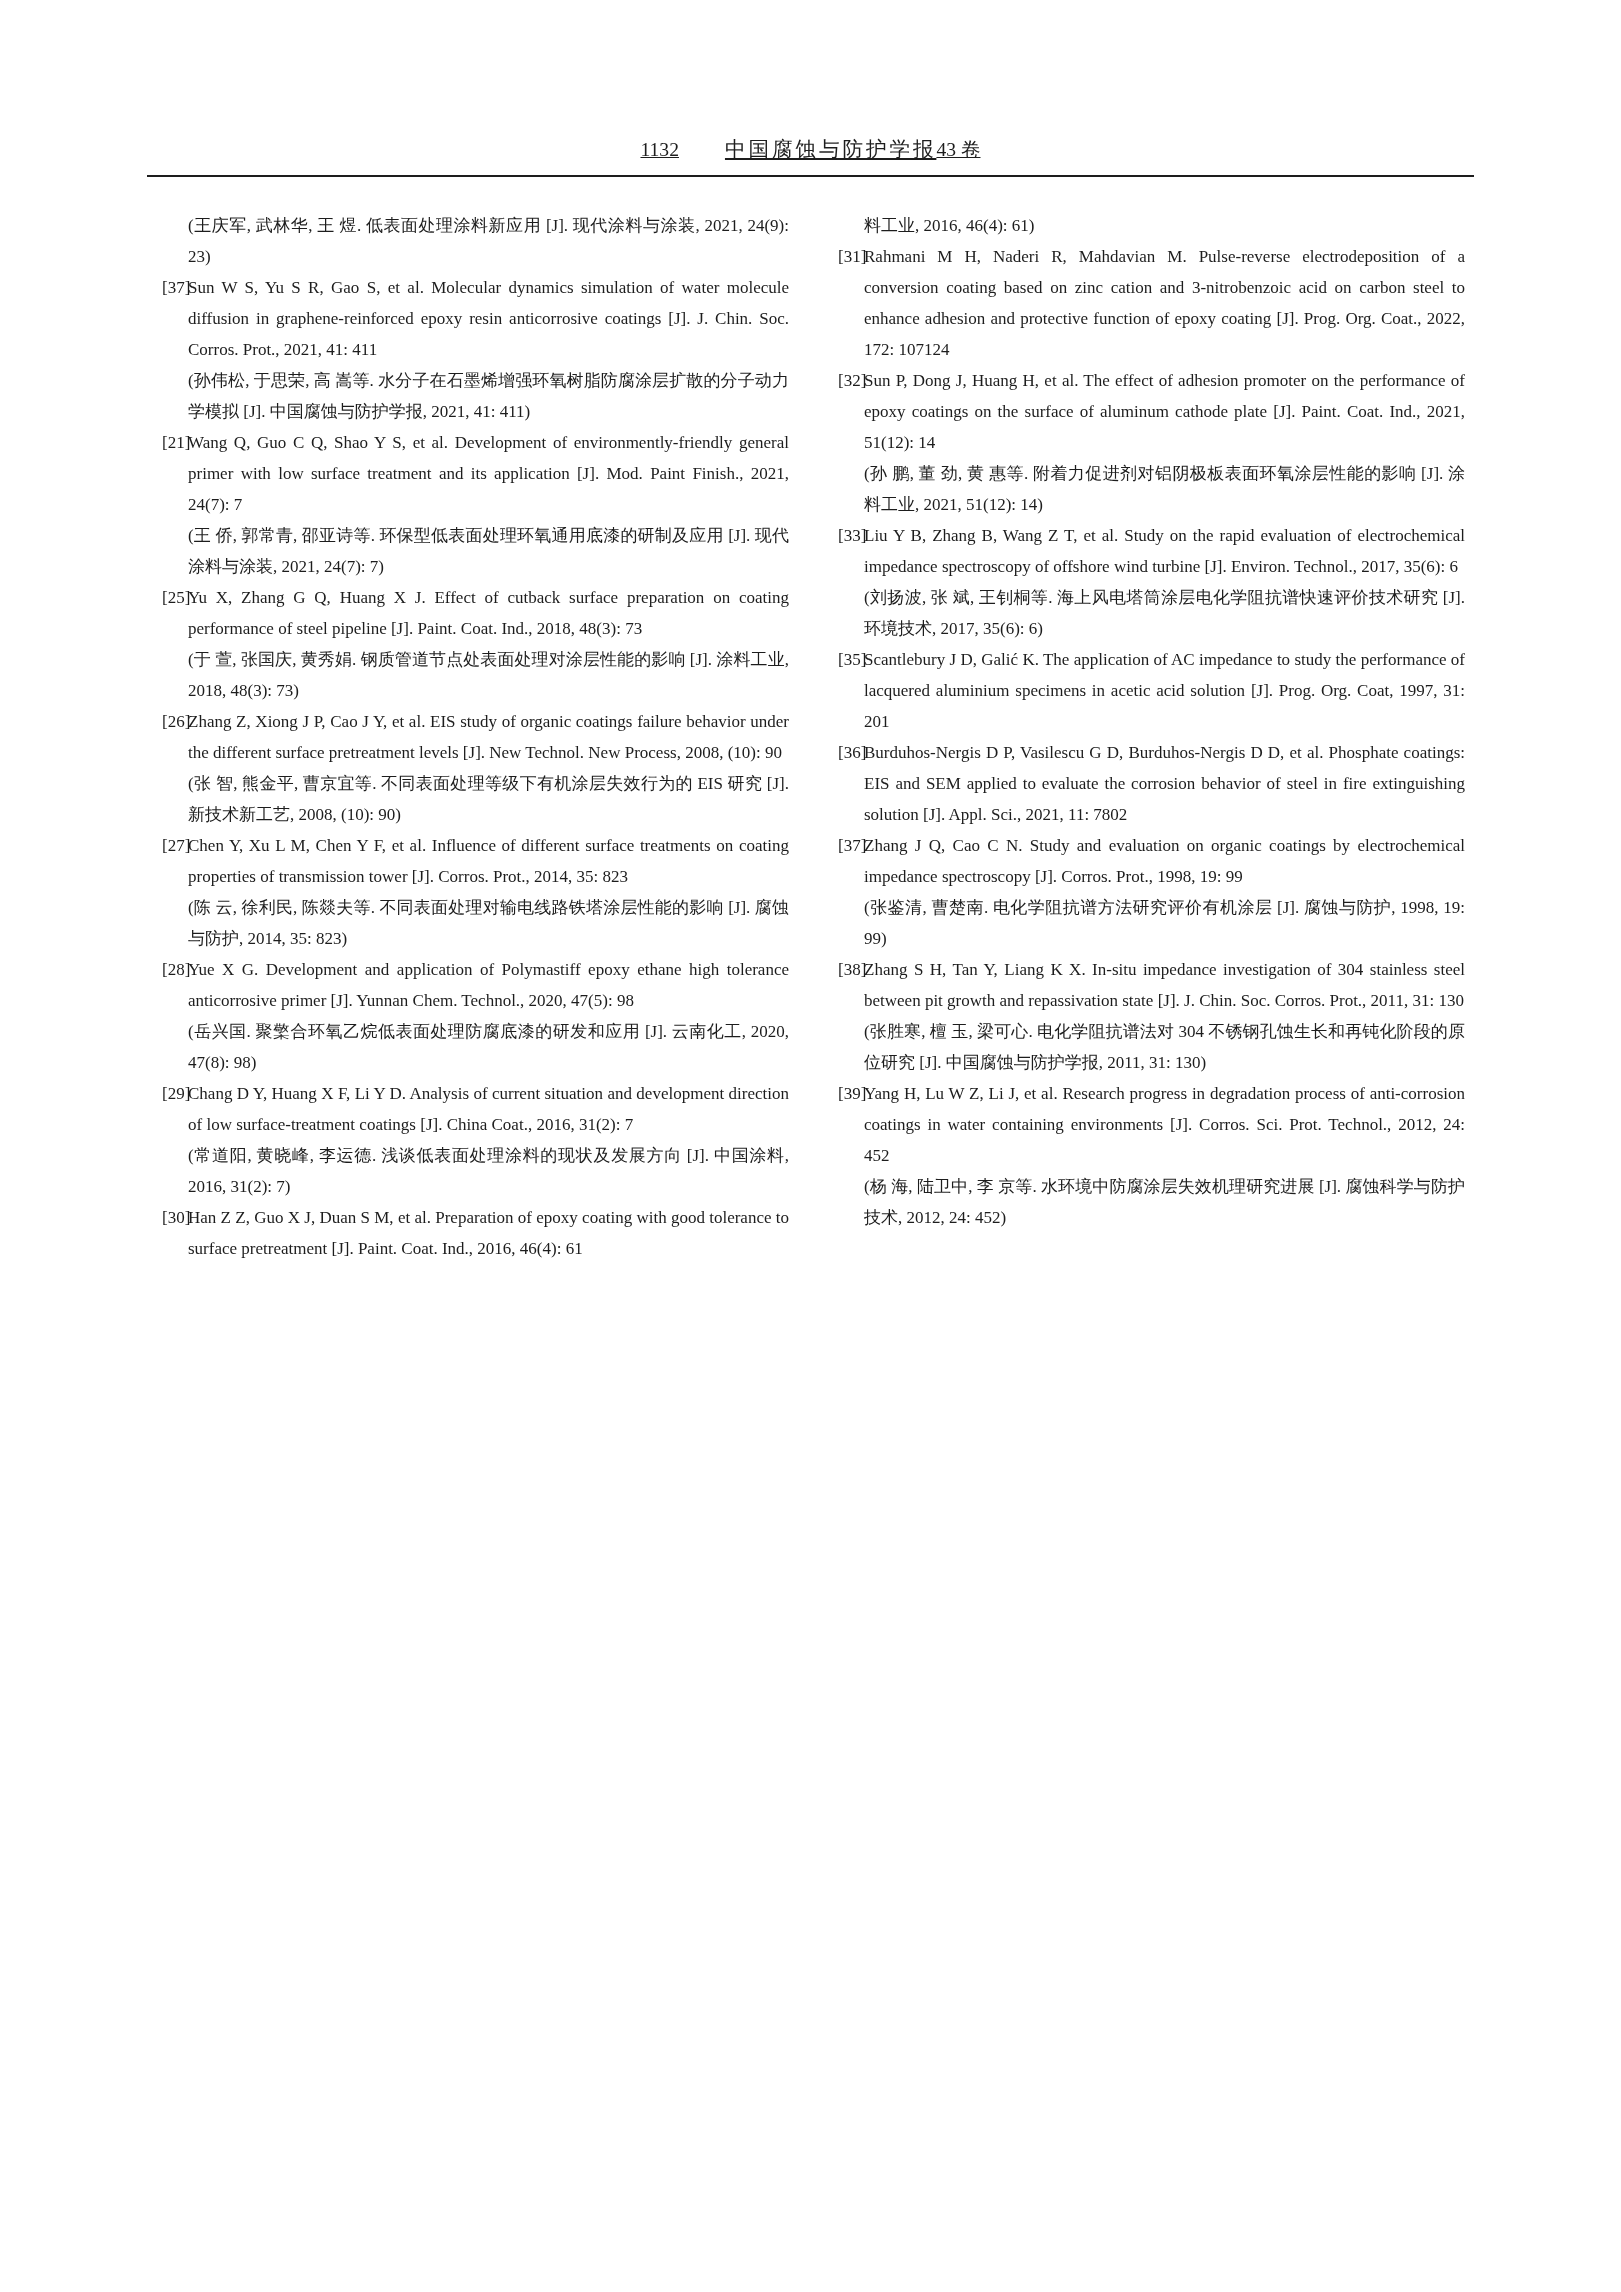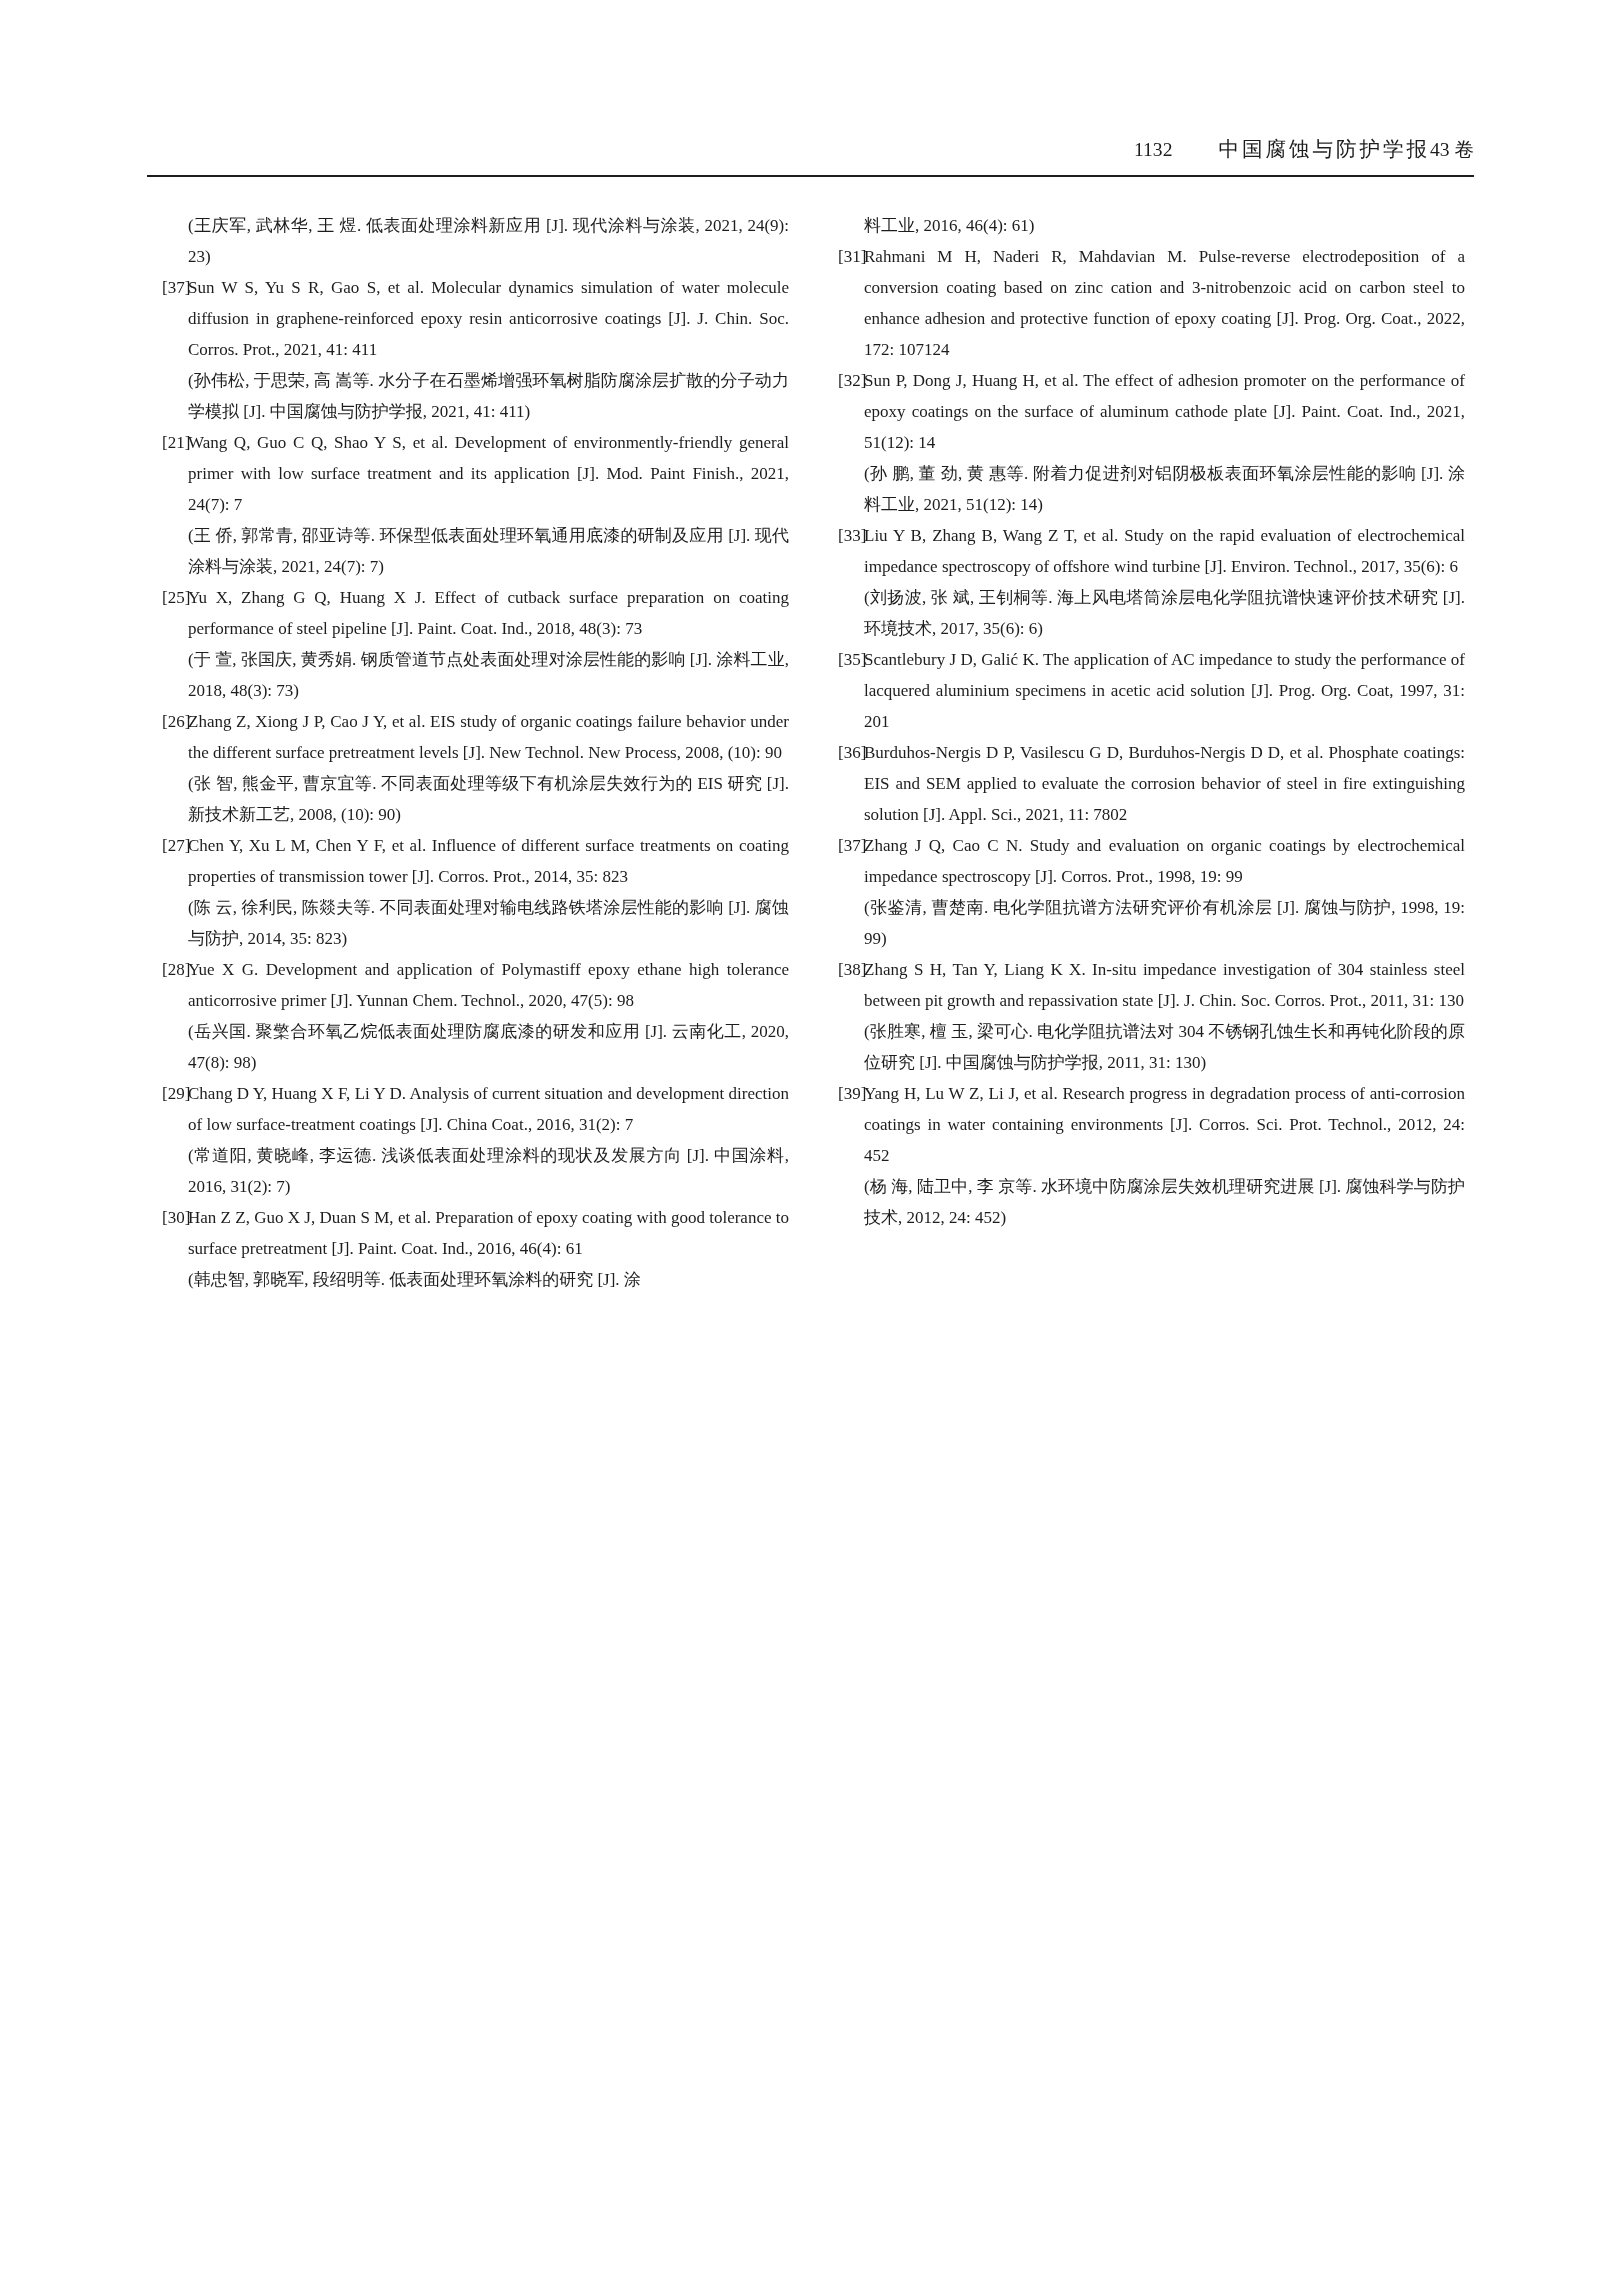--- a/index.html
+++ b/index.html
@@ -11,24 +11,25 @@
     font-family: "Liberation Serif", serif;
     color: #1d1d1d;
     position: relative;
     overflow: hidden;
   }
   .inner {
     padding: 135px 147px 0 147px;
   }
   .page-header {
     display: flex;
-    justify-content: flex-end;
+    justify-content: center;
     align-items: baseline;
     padding-bottom: 11.8px;
     border-bottom: 2px solid #1d1d1d;
+    text-decoration: underline;
   }
   .page-number { font-size: 19.6px; }
   .journal-title { font-size: 20.6px; letter-spacing: 2.9px; margin-left: 46px; }
   .volume { font-size: 19.6px; }
   .columns {
     display: flex;
     gap: 34px;
     margin-top: 33px;
   }
   .col {
@@ -99,21 +100,20 @@
     <div class="ref-zh">(岳兴国. 聚檠合环氧乙烷低表面处理防腐底漆的研发和应用 [J]. 云南化工, 2020, 47(8): 98)</div>
   </div>
 
   <div class="ref">
     <span class="ref-label">[29]</span><span class="ref-en">Chang D Y, Huang X F, Li Y D. Analysis of current situation and development direction of low surface-treatment coatings [J]. China Coat., 2016, 31(2): 7</span>
     <div class="ref-zh">(常道阳, 黄晓峰, 李运德. 浅谈低表面处理涂料的现状及发展方向 [J]. 中国涂料, 2016, 31(2): 7)</div>
   </div>
 
   <div class="ref">
     <span class="ref-label">[30]</span><span class="ref-en">Han Z Z, Guo X J, Duan S M, et al. Preparation of epoxy coating with good tolerance to surface pretreatment [J]. Paint. Coat. Ind., 2016, 46(4): 61</span>
-    <div class="ref-zh">(韩忠智, 郭晓军, 段绍明等. 低表面处理环氧涂料的研究 [J]. 涂</div>
   </div>
 </div>
       <div class="col" id="col-right">
   <div class="ref">
     <span class="ref-label"></span>
     <div class="ref-zh">料工业, 2016, 46(4): 61)</div>
   </div>
 
   <div class="ref">
     <span class="ref-label">[31]</span><span class="ref-en">Rahmani M H, Naderi R, Mahdavian M. Pulse-reverse electrodeposition of a conversion coating based on zinc cation and 3-nitrobenzoic acid on carbon steel to enhance adhesion and protective function of epoxy coating [J]. Prog. Org. Coat., 2022, 172: 107124</span>

